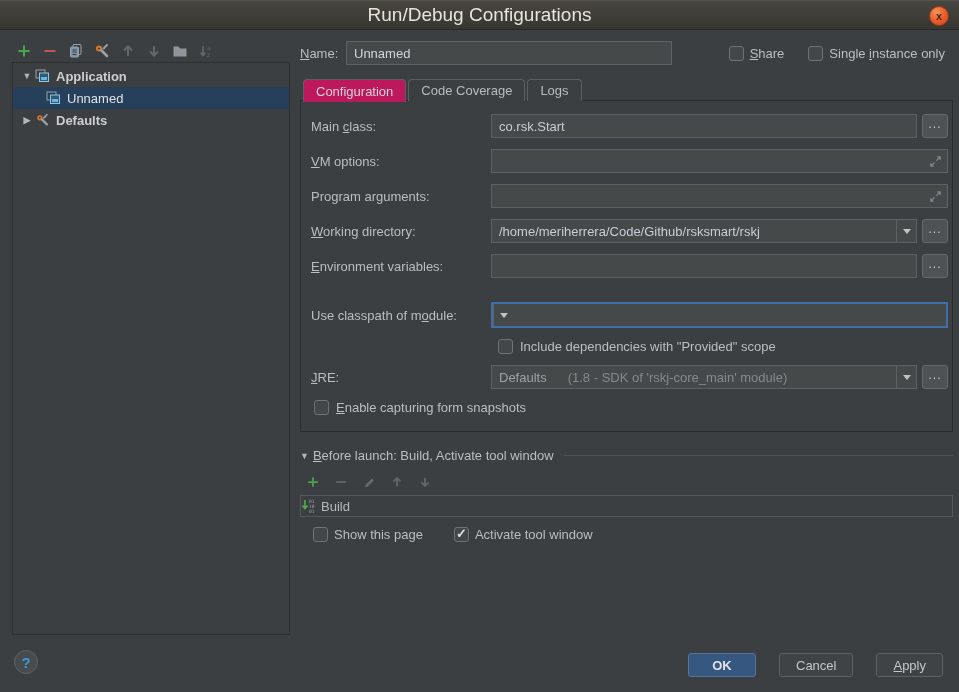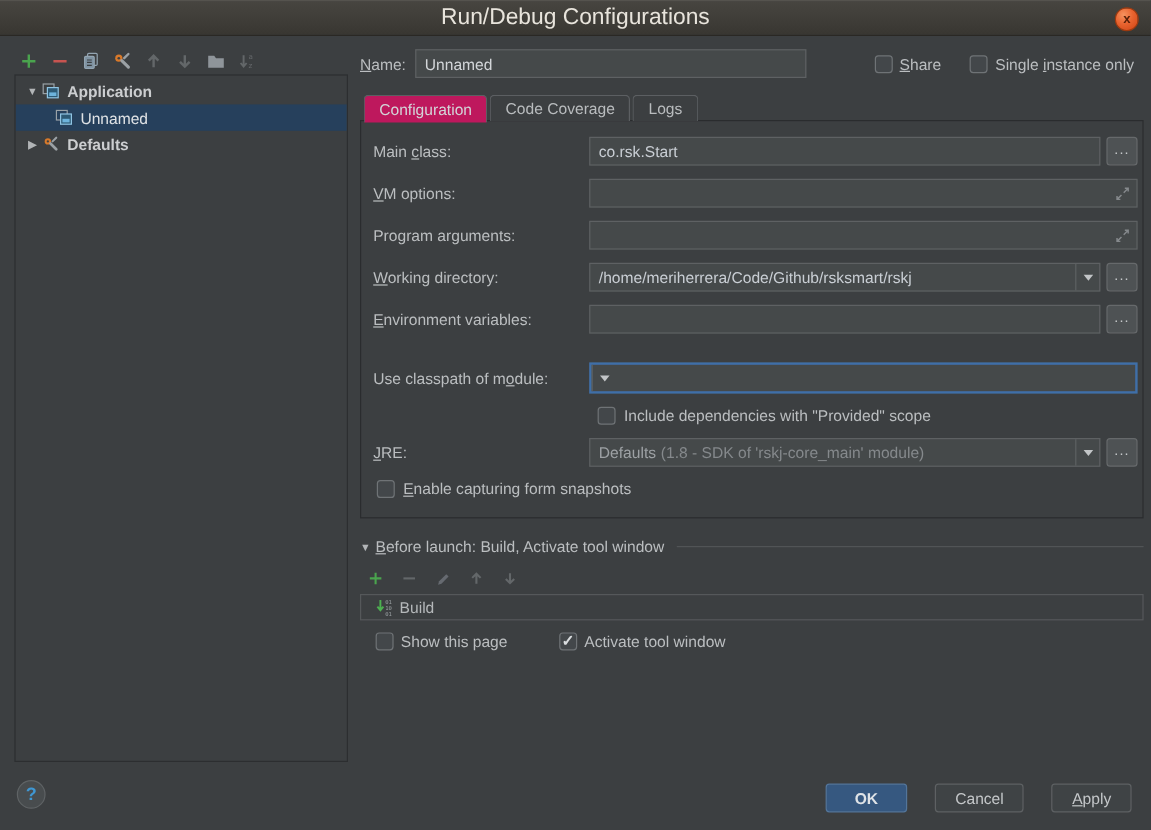--- a/index.html
+++ b/index.html
@@ -109,36 +109,36 @@
   .combo .combo-text { flex:1; padding:0 7px; display:flex; align-items:center; gap:4px; white-space:nowrap; overflow:hidden; }
   .combo .arrow-box {
     width:20px; height:100%; border-left:1px solid #5e6163; flex:0 0 auto;
     display:flex; align-items:center; justify-content:center;
   }
   .tri-down {
     width:0; height:0; border-left:4px solid transparent; border-right:4px solid transparent;
     border-top:5px solid #c2c5c7;
   }
   .combo.focused { border:2px solid #3f6fa8; height:26px; }
-  .hint { color:#85898c; }
+  .hint { color:#85898c;margin-left:17px; }
   .dim-value { color:#9da1a4; }
   .gap-lg { height:13px; }
   .cb-row { display:flex; align-items:center; gap:7px; margin-bottom:11px; }
   .indent { margin-left:187px; }
   .small-indent { margin-left:3px; }
 
   
   .before-launch { margin-top:16px; }
   .bl-header { display:flex; align-items:center; gap:4px; }
   .bl-header .twisty { font-size:9px; color:#b2b5b7; }
   .bl-header .bl-title { white-space:nowrap; }
   .bl-header .rule { flex:1; height:1px; background:#515456; margin-left:6px; }
   .bl-toolbar { display:flex; gap:12px; align-items:center; margin-top:11px; padding-left:5px; height:16px; }
-  .task-list { border:1px solid #55585a; margin-top:5px; height:22px; display:flex; align-items:center; padding-left:12px; gap:4px; color:#b5b8ba; }
-  .bl-checks { display:flex; align-items:center; gap:25px; margin-top:10px; padding-left:13px; }
+  .task-list { border:1px solid #55585a; margin-top:5px; height:22px; display:flex; align-items:center; padding-left:0; gap:4px; color:#b5b8ba; }
+  .bl-checks { display:flex; align-items:center; gap:13px; margin-top:10px; padding-left:13px; }
 
   
   .footer { position:absolute; left:0; right:0; bottom:0; height:48px; }
   .help-btn {
     position:absolute; left:14px; top:6px; width:24px; height:24px; border-radius:50%;
     background:#484c4e; border:1px solid #5f6365; color:#3f97d3;
     font-weight:bold; font-size:15px; display:flex; align-items:center; justify-content:center;
   }
   .btns { position:absolute; right:16px; top:9px; display:flex; gap:23px; }
   .btn {

